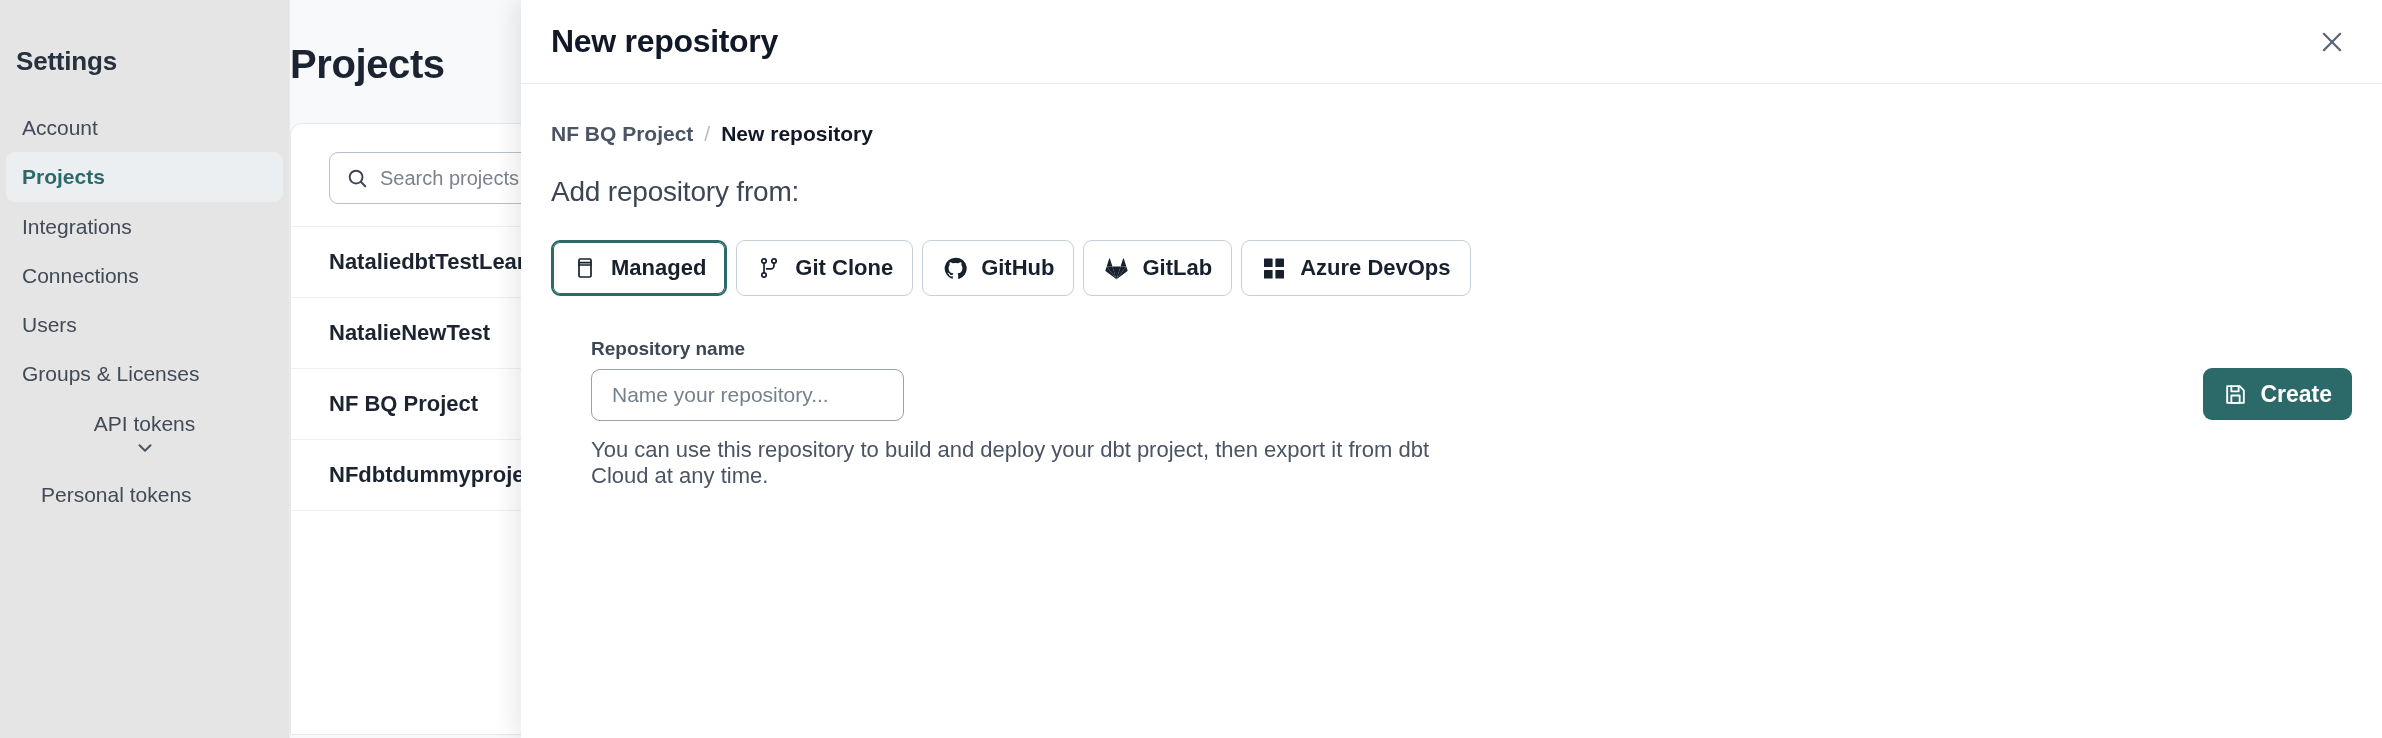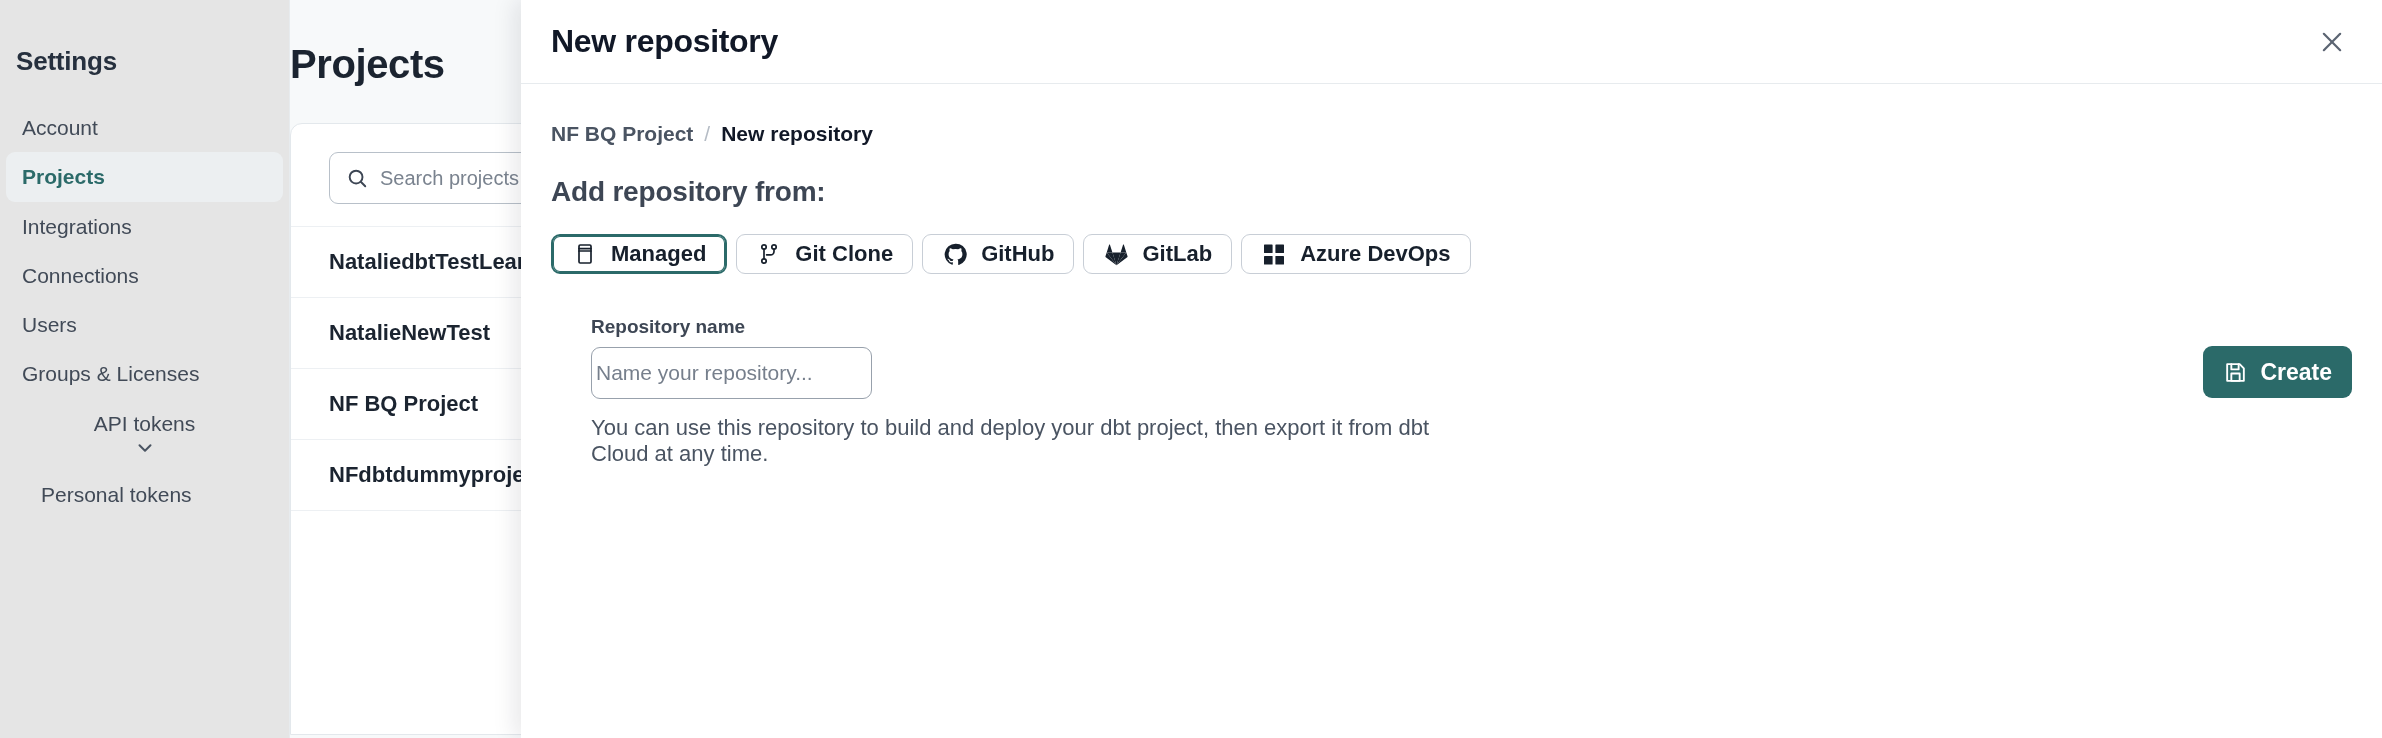--- a/index.html
+++ b/index.html
@@ -180,62 +180,63 @@
     display: flex;
     align-items: center;
     gap: 11px;
   }
   .crumb-link { color: #4a5462; font-weight: 700; cursor: pointer; }
   .crumb-sep { color: #b5bcc5; font-weight: 400; }
   .crumb-current { color: #111827; font-weight: 700; }
 
   .section-heading {
     font-size: 28px;
-    font-weight: 700;
+    font-weight: 400;
     color: #3d4654;
     margin-bottom: 26px;
     letter-spacing: -0.2px;
   }
 
   .source-row { display: flex; gap: 9px; margin-bottom: 42px; }
   .source-btn {
     display: flex;
     align-items: center;
     gap: 13px;
-    height: 40px;
+    height: 56px;
     padding: 14px 19px;
     border: 1.6px solid #c8ced6;
     border-radius: 9px;
     background: #fff;
     cursor: pointer;
     font-size: 22px;
     font-weight: 700;
     color: #17202c;
     font-family: "Liberation Sans", sans-serif;
     white-space: nowrap;
+    margin-top: 6px;
   }
   .source-btn.selected {
     border-color: #2b6a69;
     border-width: 2px;
     box-shadow: 0 0 0 1px #2b6a69 inset;
   }
   .source-btn .ic { display: inline-flex; align-items: center; justify-content: center; width: 26px; height: 26px; }
 
   .field-label {
     font-size: 19px;
     font-weight: 700;
     color: #3d4654;
     margin-bottom: 9px;
   }
   .repo-input {
     flex: 0 0 885px;
     height: 52px;
     border: 1.4px solid #98a1ac;
     border-radius: 9px;
-    padding: 0 4px;
+    padding: 0 20px;
     font-size: 21px;
     color: #3d4654;
     outline: none;
     font-family: "Liberation Sans", sans-serif;
     background: #fff;
   }
   .repo-input::placeholder { color: #767f8c; }
   .create-btn {
     display: flex;
     align-items: center;

